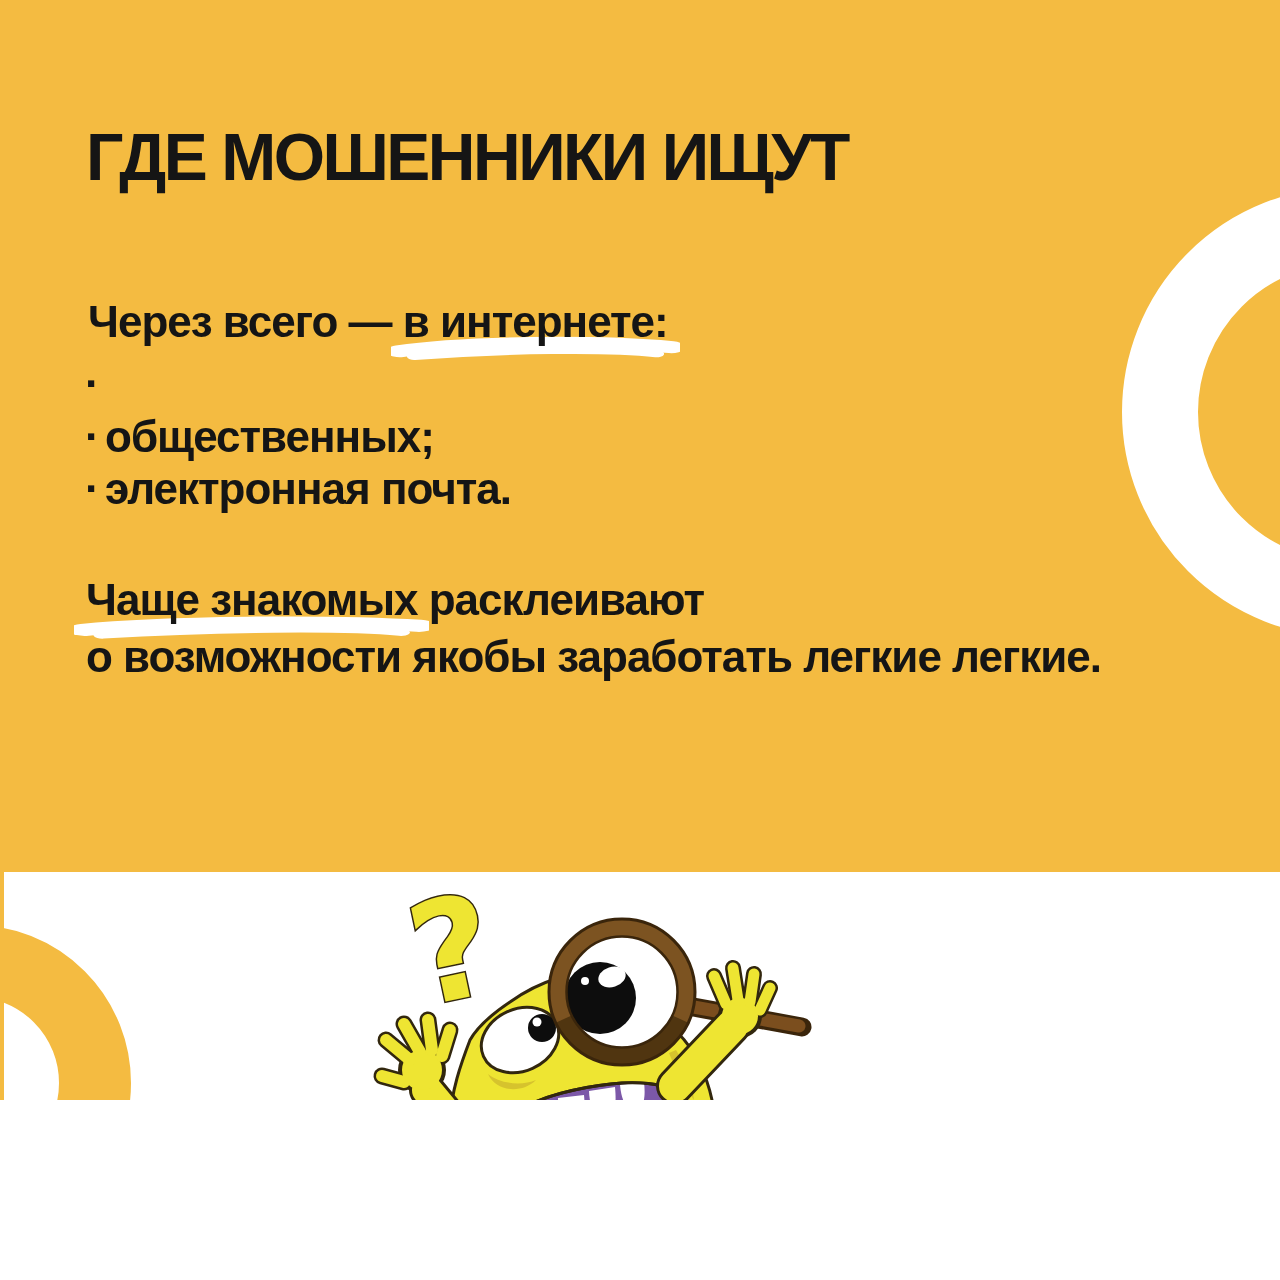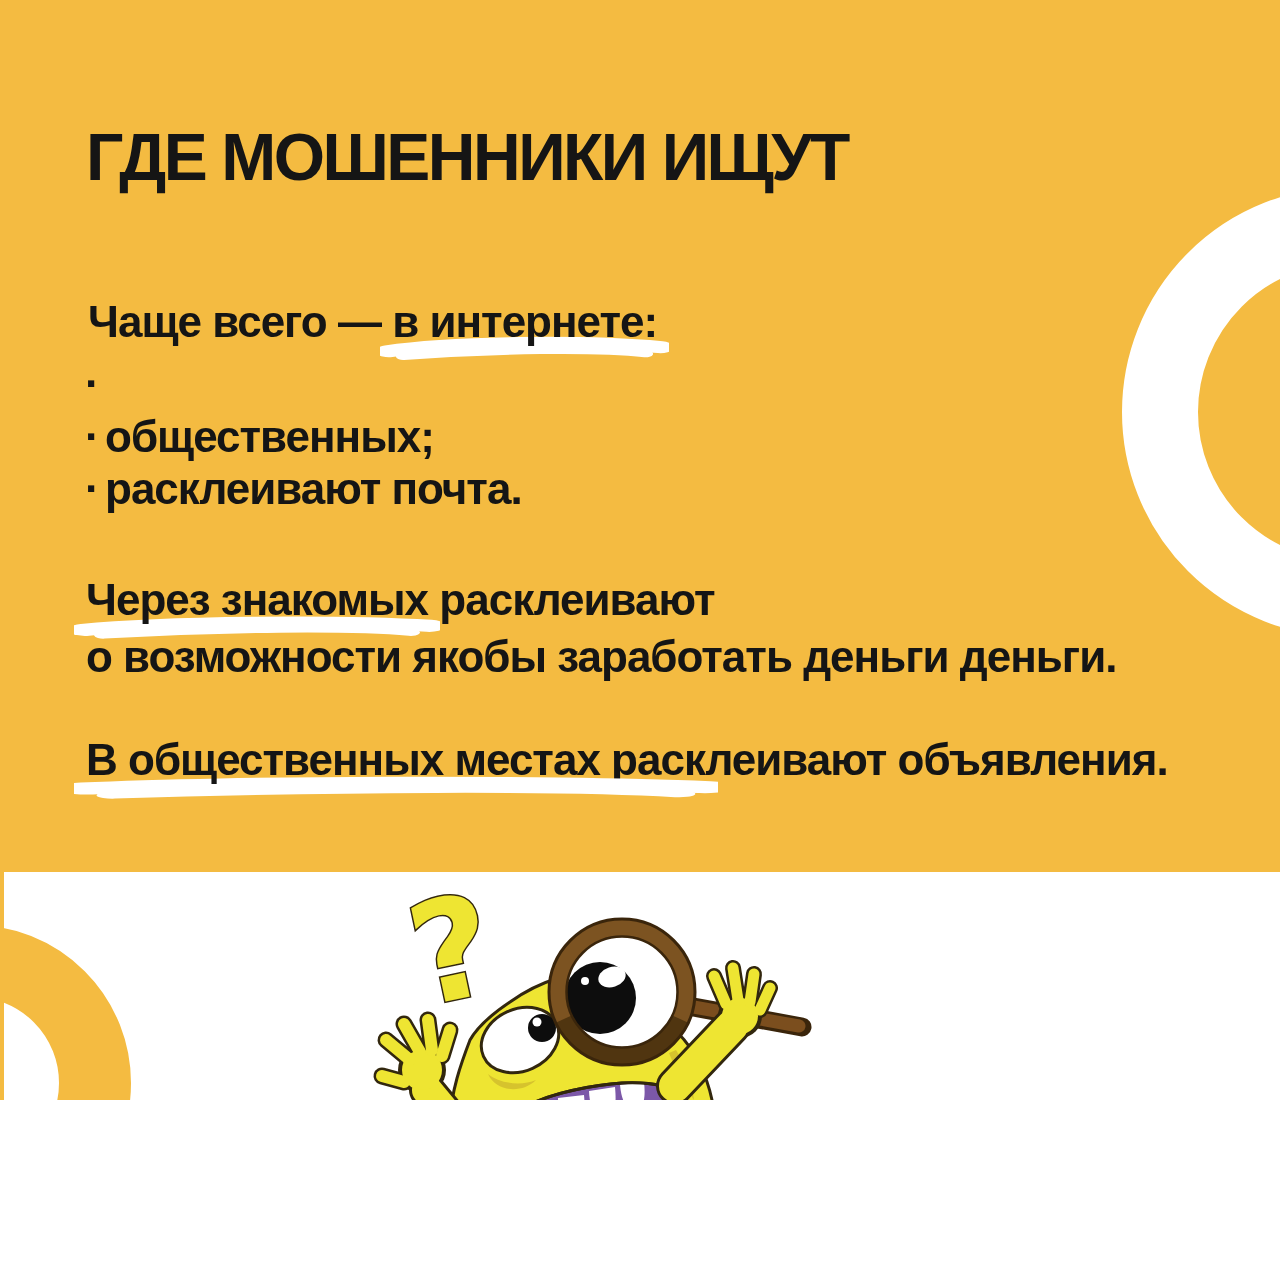--- a/index.html
+++ b/index.html
@@ -54,54 +54,48 @@
 
     <svg class="ring-white" width="1280" height="872" viewBox="0 0 1280 872">
       <circle cx="1347" cy="412" r="187" fill="none" stroke="#FFFFFF" stroke-width="76"></circle>
     </svg>
 
     <h1 class="title">
       <span>ГДЕ МОШЕННИКИ ИЩУТ</span><br>
     </h1>
 
     <div class="bodytext intro">
-      <span>Чаще всего — </span><span class="hl"><svg class="brush" viewBox="0 0 100 20" preserveAspectRatio="none">
+      <span>Через всего — </span><span class="hl"><svg class="brush" viewBox="0 0 100 20" preserveAspectRatio="none">
             <path d="M3,12 C 25,5 70,4 97,9" fill="none" stroke="#FFFFFF" stroke-width="9" stroke-linecap="round"></path>
             <path d="M8,16 C 40,11 75,10 92,14" fill="none" stroke="#FFFFFF" stroke-width="5" stroke-linecap="round"></path>
           </svg><span class="hl-text">в интернете:</span></span>
     </div>
 
     <div class="bodytext bullets">
       <div class="bullet-row">
         <span class="bullet-dot">·</span>
       </div>
       <div class="bullet-row">
         <span class="bullet-dot">·</span>
         <span>общественных;</span>
       </div>
       <div class="bullet-row">
         <span class="bullet-dot">·</span>
-        <span>расклеивают почта.</span>
+        <span>электронная почта.</span>
       </div>
     </div>
 
     <div class="bodytext para-known">
       <span class="hl"><svg class="brush" viewBox="0 0 100 20" preserveAspectRatio="none">
             <path d="M3,11 C 25,5 72,4 97,8" fill="none" stroke="#FFFFFF" stroke-width="9" stroke-linecap="round"></path>
             <path d="M8,15 C 40,10 76,9 92,13" fill="none" stroke="#FFFFFF" stroke-width="5" stroke-linecap="round"></path>
-          </svg><span class="hl-text">Через знакомых</span></span><span> расклеивают</span><br>
-      <span>о возможности якобы заработать деньги деньги.</span>
+          </svg><span class="hl-text">Чаще знакомых</span></span><span> расклеивают</span><br>
+      <span>о возможности якобы заработать легкие легкие.</span>
     </div>
 
-    <div class="bodytext para-public">
-      <span class="hl"><svg class="brush brush--long" viewBox="0 0 100 20" preserveAspectRatio="none">
-            <path d="M2,10 C 25,5 72,4 98,9" fill="none" stroke="#FFFFFF" stroke-width="9" stroke-linecap="round"></path>
-            <path d="M6,15 C 40,10 76,9 94,14" fill="none" stroke="#FFFFFF" stroke-width="5" stroke-linecap="round"></path>
-          </svg><span class="hl-text">В общественных местах</span></span><span> расклеивают объявления.</span>
-    </div>
   </div>
 
   <div class="left-sliver"></div>
 
   <svg class="ring-yellow" width="1280" height="1280" viewBox="0 0 1280 1280">
     <circle cx="-27" cy="1083" r="122" fill="none" stroke="var(--card_yellow,#F4BB41)" stroke-width="72"></circle>
   </svg>
 
   <svg class="monster" width="480" height="400" viewBox="0 0 480 400">
 

